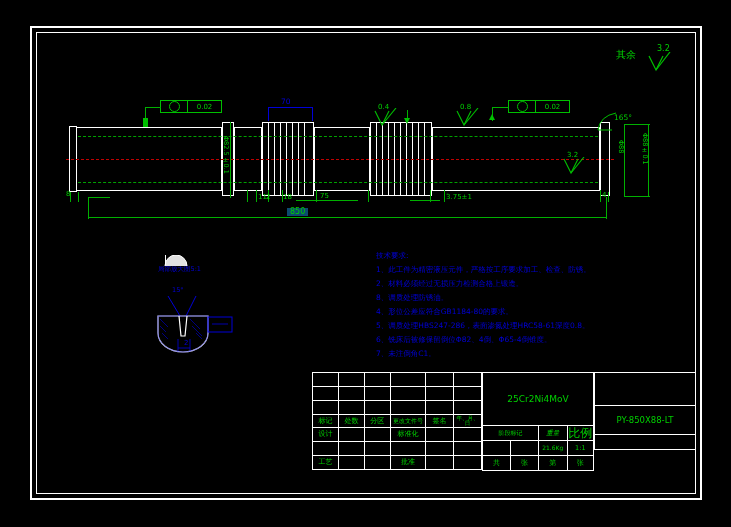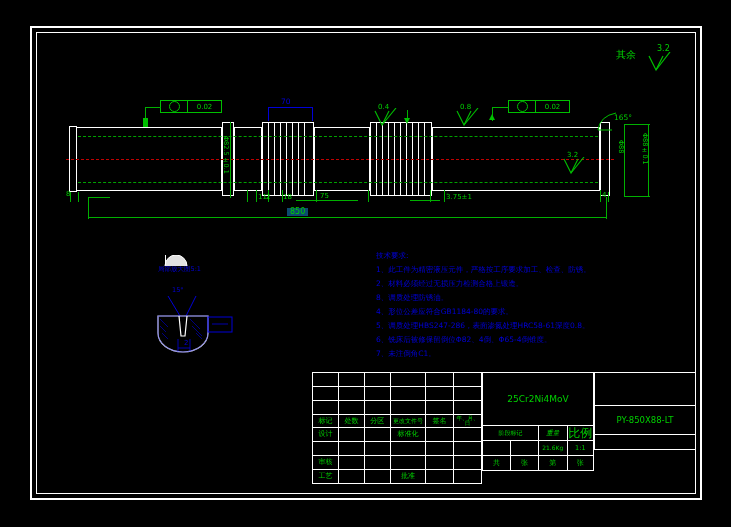--- a/index.html
+++ b/index.html
@@ -269,28 +269,20 @@
     </tr>
     <tr>
       <td style="height:13px;"></td>
       <td></td>
           <td></td>
       <td></td>
       <td></td>
           <td></td>
     </tr>
     <tr>
-      <td style="height:13px;">审核</td>
-      <td></td>
-          <td></td>
-      <td></td>
-      <td></td>
-          <td></td>
-    </tr>
-    <tr>
       <td style="height:13px;">工艺</td>
       <td></td>
           <td></td>
       <td>批准</td>
       <td></td>
           <td></td>
     </tr>
   </tbody>
     </table>
 

